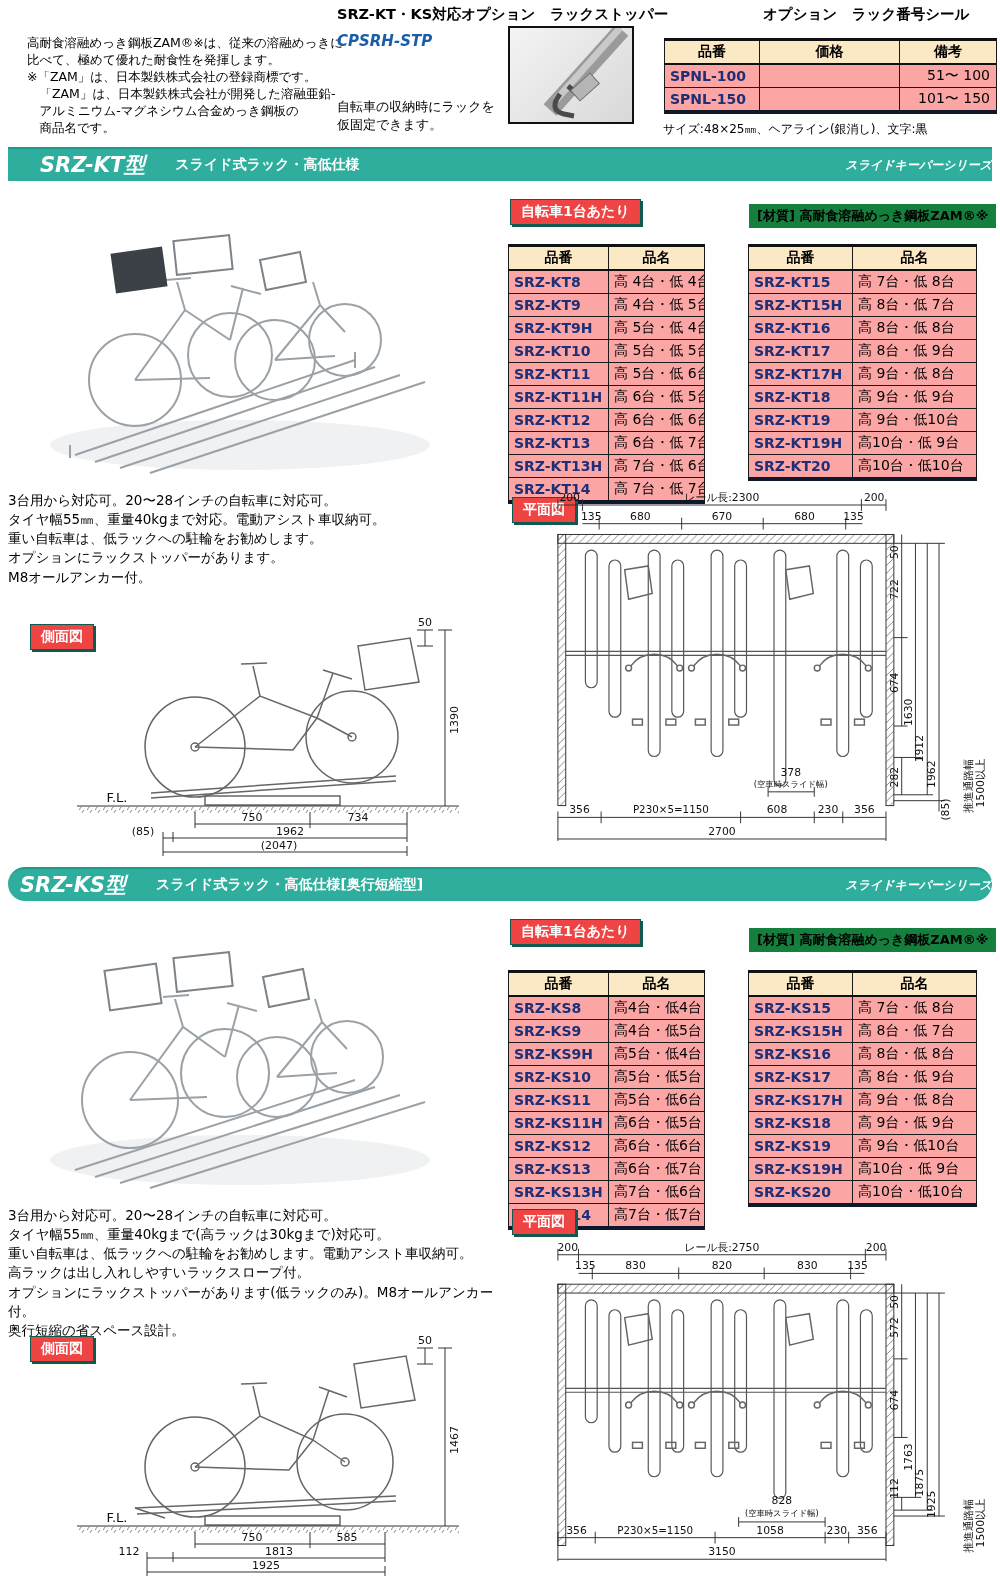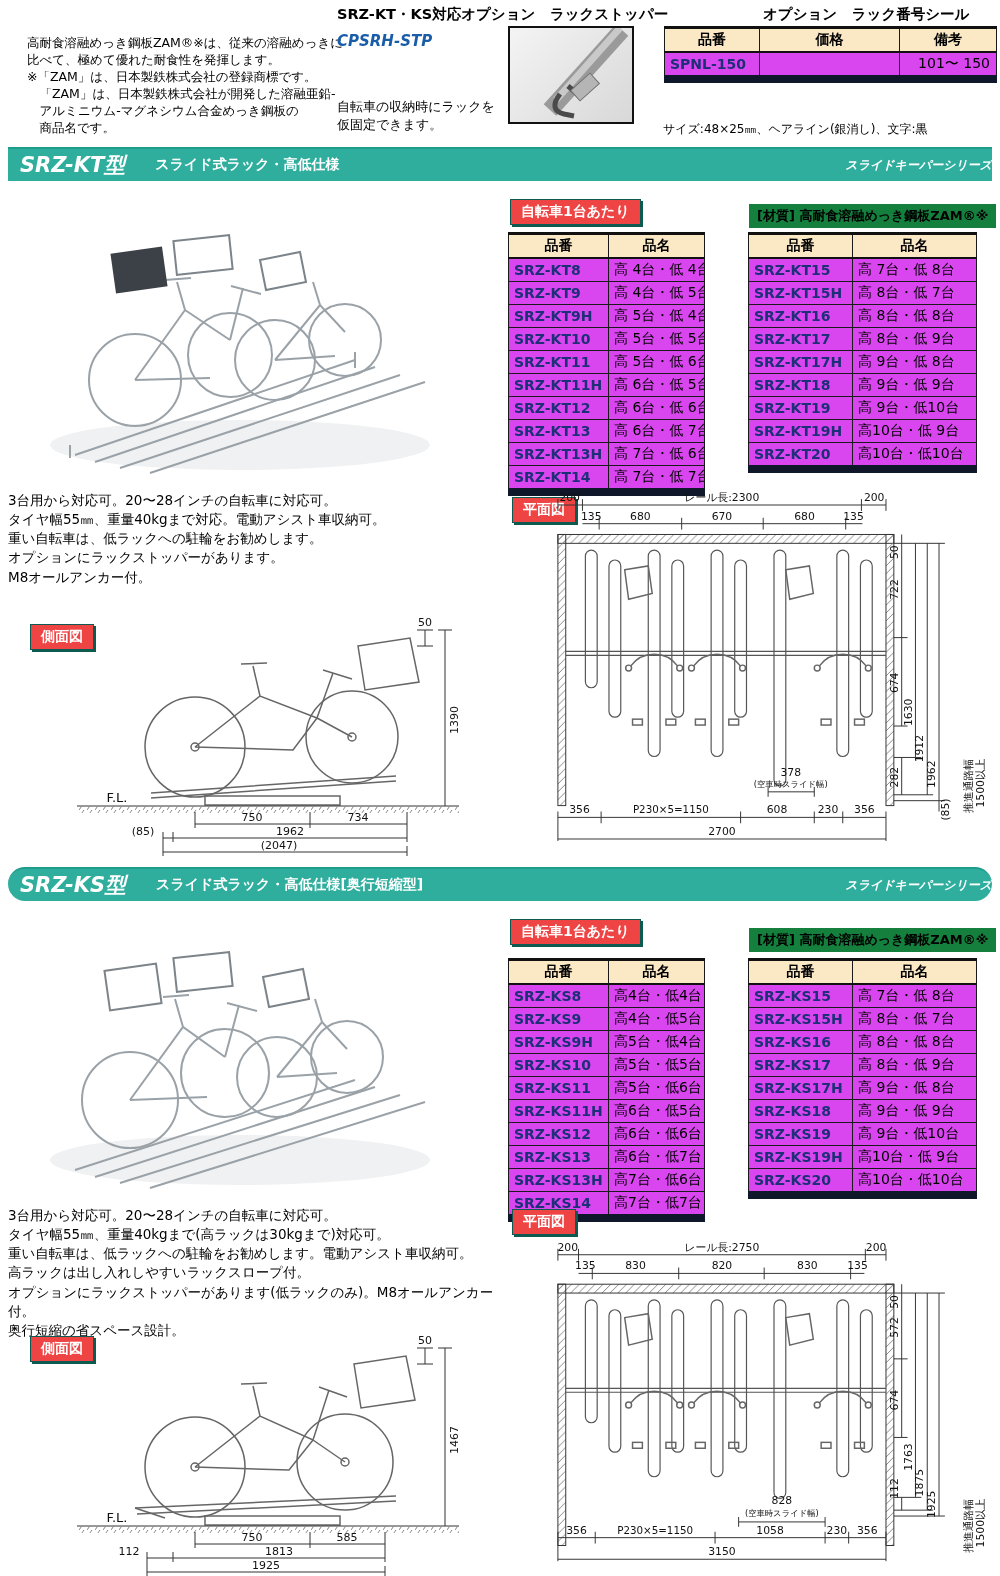--- a/index.html
+++ b/index.html
@@ -10,27 +10,27 @@
   
   .band{background:#2fae9e;border-top:2px solid #1d9c8c;color:#fff;height:34px;
         display:flex;align-items:center;box-sizing:border-box;}
   .band .model{font-size:21px;font-weight:bold;font-style:italic;margin-left:12px;white-space:nowrap;}
   .band .sub{font-size:14px;font-weight:bold;margin-left:30px;white-space:nowrap;}
   .band .series{margin-left:auto;font-size:12px;font-weight:bold;font-style:italic;white-space:nowrap;}
   
   .tag{background:#ef4444;color:#fff;font-weight:bold;font-size:14px;padding:3px 10px;
        border:1px solid #0c5a50;box-shadow:2px 2px 0 #0c5a50;display:inline-block;}
   
-  table.cat{border-collapse:collapse;background:#d946ef;table-layout:fixed;}
+  table.cat{border-collapse:collapse;background:#fca5a5;table-layout:fixed;margin-top:12px;}
   table.cat th{background:#fbe8c5;border:1px solid #1a1a1a;border-top:3px solid #111;
        border-bottom:2px solid #111;font-size:14px;font-weight:bold;padding:2px 0;}
   table.cat td{border:1px solid #1a1a1a;padding:1px 5px;height:20px;font-size:14px;
        white-space:pre;overflow:hidden;}
   table.cat td.c0{color:#1d2f77;font-weight:bold;}
-  table.cat tr:last-child td{border-bottom:8px solid #0f172a;}
+  table.cat tr:last-child td{border-bottom:4px solid #0f172a;}
   table.seal td.c2{text-align:right;padding-right:6px;}
   
   .intro{font-size:12.5px;line-height:1.36;}
   .desc{font-size:13.5px;line-height:1.42;}
   .minor{font-size:12px;}
   .opt-title{font-size:14.5px;font-weight:600;}
   .code{color:#195da9;font-weight:bold;font-style:italic;font-size:15px;}
   .material{background:#15803d;font-size:13px;font-weight:bold;padding:3px 8px;display:inline-block;}
   
   svg text.d{font-size:11px;fill:#111;text-anchor:middle;font-family:"DejaVu Sans",sans-serif;}
@@ -74,29 +74,34 @@
     </colgroup>
   <thead>
       <tr>
     <th>品番</th>
     <th>価格</th>
     <th>備考</th>
   </tr>
     </thead>
   <tbody>
       <tr>
+        <td class="c0">SPNL-100</td>
+        <td class="c1"></td>
+        <td class="c2">51〜 100</td>
+      </tr>
+      <tr>
         <td class="c0">SPNL-150</td>
         <td class="c1"></td>
         <td class="c2">101〜 150</td>
       </tr>
     </tbody>
 </table>
 <div class="abs minor" style="left:663px;top:121px;width:340px;">サイズ:48×25㎜、ヘアライン(銀消し)、文字:黒</div>
 
-<div class="abs band" style="left:8px;top:147px;width:984px;">
+<div class="abs band" style="left:8px;top:147px;width:984px;padding-left:20px;">
   <span class="model">SRZ-KT型</span>
   <span class="sub">スライド式ラック・高低仕様</span>
   <span class="series">スライドキーパーシリーズ</span>
 </div>
 
 <svg class="abs" style="left:25px;top:190px;" width="440" height="295" viewBox="0 0 440 295">
   <ellipse cx="215" cy="255" rx="190" ry="25" fill="#f0f1f2"></ellipse>
   <g class="ill">
     <path d="M50 265 L330 170 M70 272 L350 177 M95 278 L375 185 M125 283 L400 192"></path>
     <path d="M45 255 L45 268 M330 162 L330 178"></path>

